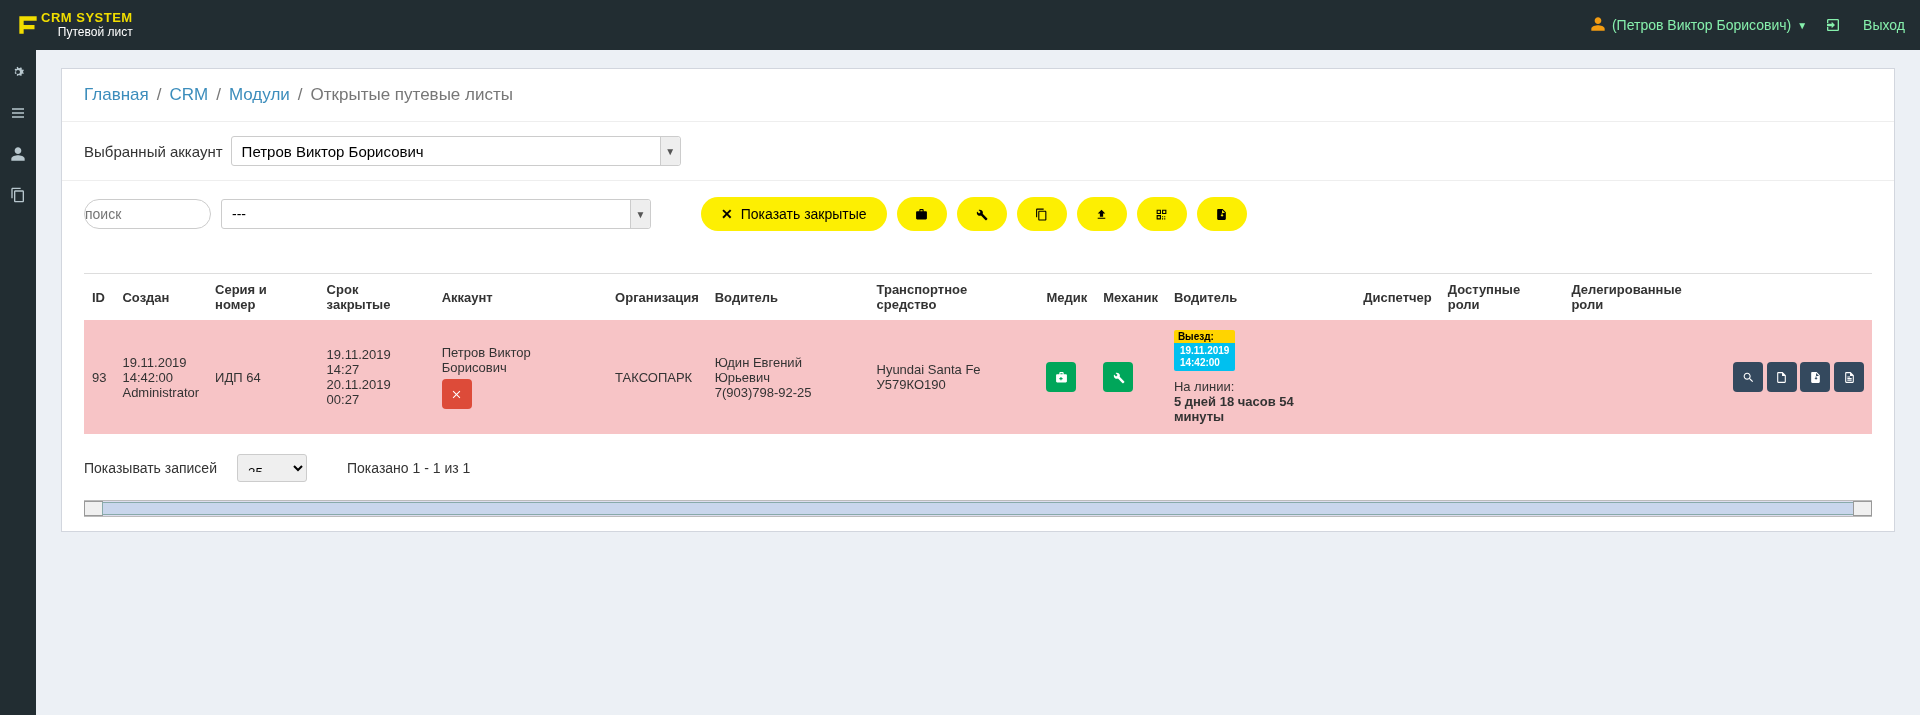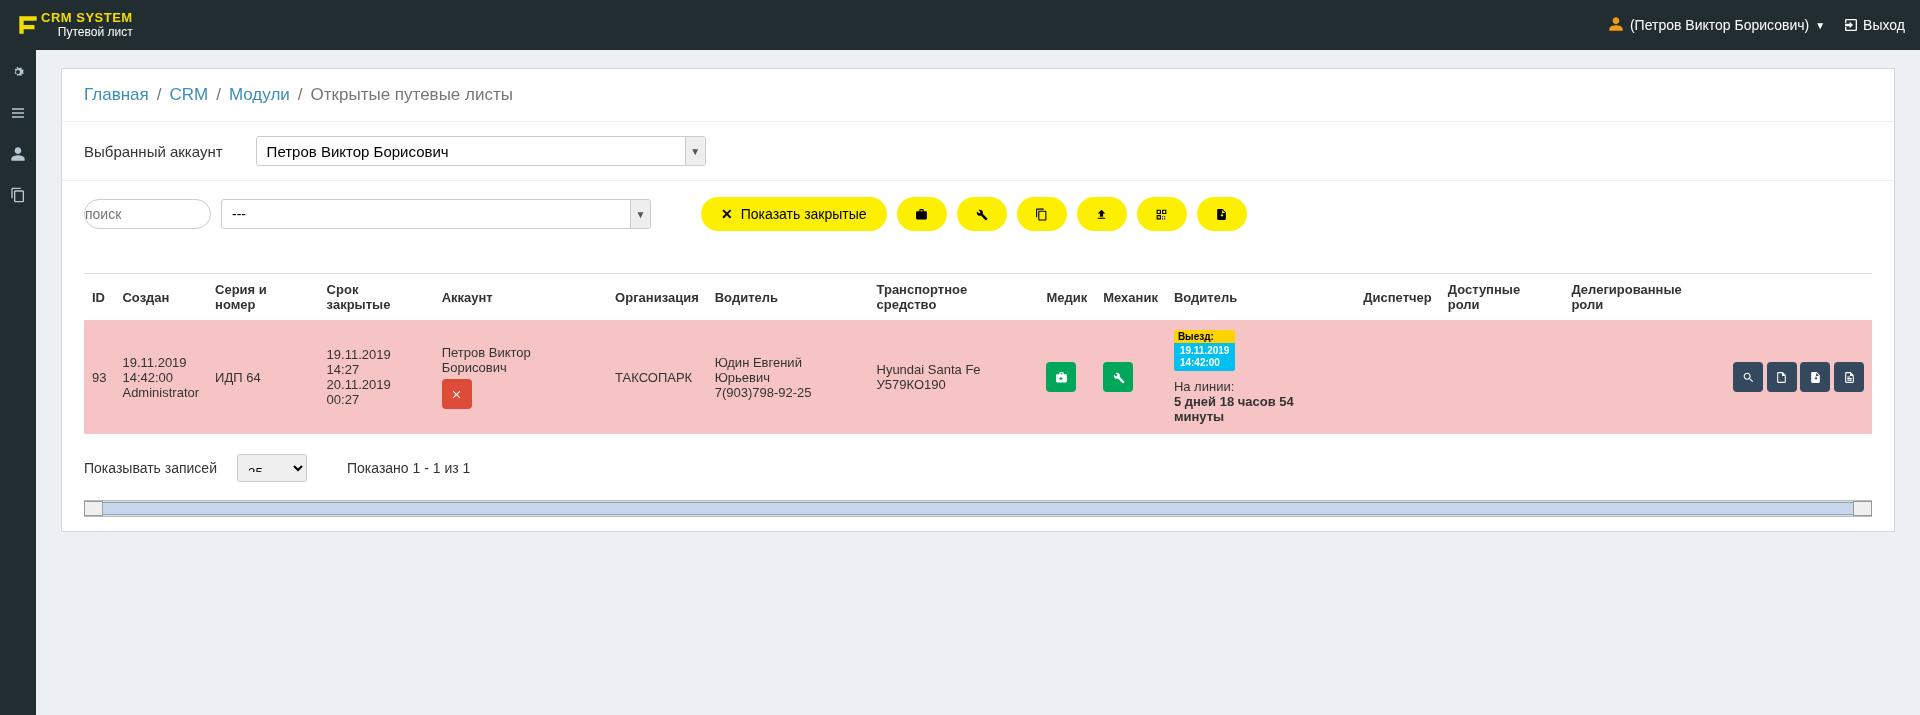--- a/index.html
+++ b/index.html
@@ -3,33 +3,33 @@
 <meta charset="utf-8">
 <style>
 * { box-sizing: border-box; margin: 0; padding: 0; }
 body { font-family: "Segoe UI", Arial, sans-serif; font-size: 14px; background: #ecf0f5; color: #333; }
 .topbar { background: #222d32; height: 50px; display: flex; align-items: center; padding: 0 15px; color: #fff; }
 .logo { display: flex; align-items: center; gap: 0; }
 .logo-icon { width: 26px; height: 26px; }
 .logo-text { display: flex; flex-direction: column; line-height: 1.1; }
 .logo-title { color: #f1dd00; font-weight: bold; font-size: 13px; letter-spacing: 0.5px; }
 .logo-sub { color: #fff; font-size: 12px; text-align: right; }
-.top-right { margin-left: auto; display: flex; align-items: center; gap: 18px; color: #ffffff; }
+.top-right { margin-left: auto; display: flex; align-items: center; gap: 18px; color: #86efac; }
 .top-right .uicon { color: #f39c12; }
 .top-user { display: flex; align-items: center; gap: 6px; cursor: pointer; }
-.top-signout { display: flex; align-items: center; gap: 4px; cursor: pointer; }
+.top-signout { display: flex; align-items: center; gap: 22px; cursor: pointer; }
 .layout { display: flex; }
 .sidebar { width: 36px; background: #222d32; min-height: calc(100vh - 50px); padding-top: 14px; display: flex; flex-direction: column; align-items: center; gap: 22px; }
 .sidebar .sbicon { color: #b8c7ce; font-size: 15px; cursor: pointer; }
 .content { flex: 1; padding: 18px 25px; }
 .panel { background: #fff; border: 1px solid #d2d6de; }
 .breadcrumb { padding: 16px 22px; font-size: 17px; color: #777; display:flex; align-items:center; gap:8px; flex-wrap:wrap; }
 .breadcrumb a { color: #3c8dbc; text-decoration: none; }
 .breadcrumb .sep { color: #777; }
-.account-row { border-top: 1px solid #eee; padding: 14px 22px; display: flex; align-items: center; gap: 33px; }
+.account-row { border-top: 1px solid #eee; padding: 14px 22px; display: flex; align-items: center; gap: 8px; }
 .account-row label { font-size: 15px; }
 .select-wrap { position: relative; flex: 0 0 450px; }
 .select-wrap input { width: 100%; height: 30px; padding: 4px 24px 4px 10px; border: 1px solid #ccc; border-radius: 3px; font-size: 15px; background: #fff; }
 .select-caret { position: absolute; right: 1px; top: 1px; bottom: 1px; width: 20px; background: #eee; border-left: 1px solid #ccc; display:flex; align-items:center; justify-content:center; font-size:10px; color:#555; border-radius: 0 3px 3px 0; }
 .toolbar { border-top: 1px solid #eee; padding: 16px 22px 6px; display: flex; align-items: center; gap: 10px; flex-wrap: wrap; }
 .search-input { width: 127px; height: 30px; border: 1px solid #ccc; border-radius: 15px; padding: 4px 0; font-size: 14px; }
 .dash-select { position: relative; width: 430px; }
 .dash-select input { width: 100%; height: 30px; border: 1px solid #ccc; border-radius: 3px; padding: 4px 24px 4px 10px; font-size: 14px; background:#fff; }
 .btn-yellow { background: #fdef02; border: none; border-radius: 20px; height: 34px; padding: 0 20px; display: inline-flex; align-items: center; gap: 8px; font-size: 14px; cursor: pointer; font-weight: 500; }
 .btn-yellow.iconly { width: 50px; padding: 0; justify-content: center; font-size: 15px; }

